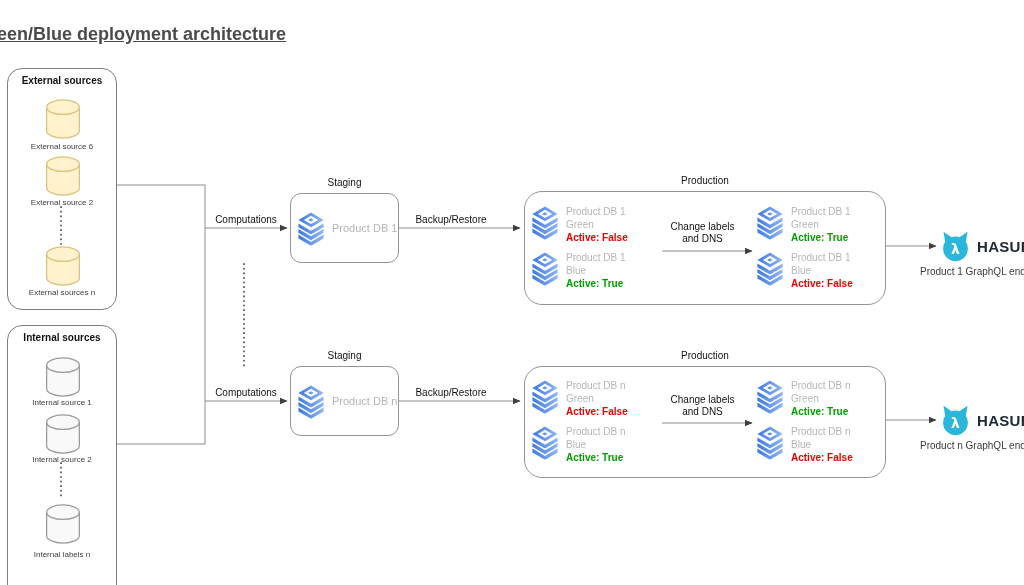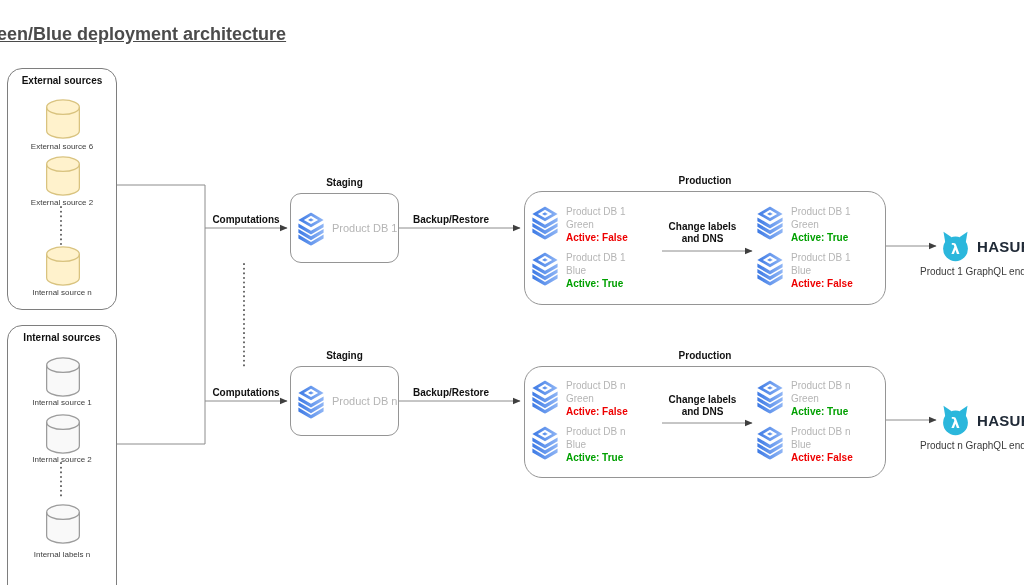--- a/index.html
+++ b/index.html
@@ -9,21 +9,21 @@
   .title { position:absolute; left:-24px; top:24px; margin:0; font-size:18px; font-weight:bold;
            color:#4b4b4b; text-decoration:underline; white-space:nowrap; }
 
   .connectors { position:absolute; left:0; top:0; }
 
   .srcbox { position:absolute; width:110px; border:1px solid #7e7e7e; border-radius:15px; background:transparent; box-sizing:border-box; }
   .sb-title { position:absolute; top:6px; left:0; width:100%; text-align:center; font-weight:bold; font-size:10px; color:#111; }
   .cylwrap { position:absolute; }
   .src-label { position:absolute; left:0; width:100%; text-align:center; font-size:8px; color:#3c3c3c; white-space:nowrap; }
 
-  .rlabel { position:absolute; font-weight:bold; font-size:10px; color:#111; text-align:center; white-space:nowrap; }
+  .rlabel { position:absolute; font-weight:normal; font-size:10px; color:#111; text-align:center; white-space:nowrap; }
 
   .stagebox { position:absolute; width:109px; height:70px; border:1px solid #959595; border-radius:11px;
               background:transparent; display:flex; align-items:center; padding-left:6px; gap:7px; box-sizing:border-box; }
   .stage-db { font-size:11px; color:#b5b5b5; }
 
   .prodbox { position:absolute; width:362px; border:1px solid #959595; border-radius:18px; background:transparent; box-sizing:border-box; }
 
   .card { position:absolute; display:flex; gap:7px; }
   .stack-svg { width:28px; height:34px; flex:none; margin-top:1px; }
   .db-lines { font-size:10px; line-height:13.2px; color:#b5b5b5; white-space:nowrap; }
@@ -100,21 +100,21 @@
         <use href="#cyl" fill="#fff2cc" stroke="#d9c37f" stroke-width="1.4"></use>
       </svg>
     <div class="src-label" style="top:73px">External source 6</div>
     <svg class="cylwrap" style="left:36px;top:87px" width="38" height="40" viewBox="0 0 38 44">
         <use href="#cyl" fill="#fff2cc" stroke="#d9c37f" stroke-width="1.4"></use>
       </svg>
     <div class="src-label" style="top:129px">External source 2</div>
     <svg class="cylwrap" style="left:36px;top:177px" width="38" height="40" viewBox="0 0 38 44">
         <use href="#cyl" fill="#fff2cc" stroke="#d9c37f" stroke-width="1.4"></use>
       </svg>
-    <div class="src-label" style="top:219px">Internal source n</div>
+    <div class="src-label" style="top:219px">External sources n</div>
   </div>
 
   <div class="srcbox" style="left:7px;top:325px;height:288px">
     <div class="sb-title">Internal sources</div>
     <svg class="cylwrap" style="left:36px;top:31px" width="38" height="40" viewBox="0 0 38 44">
         <use href="#cyl" fill="#f9f9f9" stroke="#9c9c9c" stroke-width="1.4"></use>
       </svg>
     <div class="src-label" style="top:72px">Internal source 1</div>
     <svg class="cylwrap" style="left:36px;top:88px" width="38" height="40" viewBox="0 0 38 44">
         <use href="#cyl" fill="#f9f9f9" stroke="#9c9c9c" stroke-width="1.4"></use>

